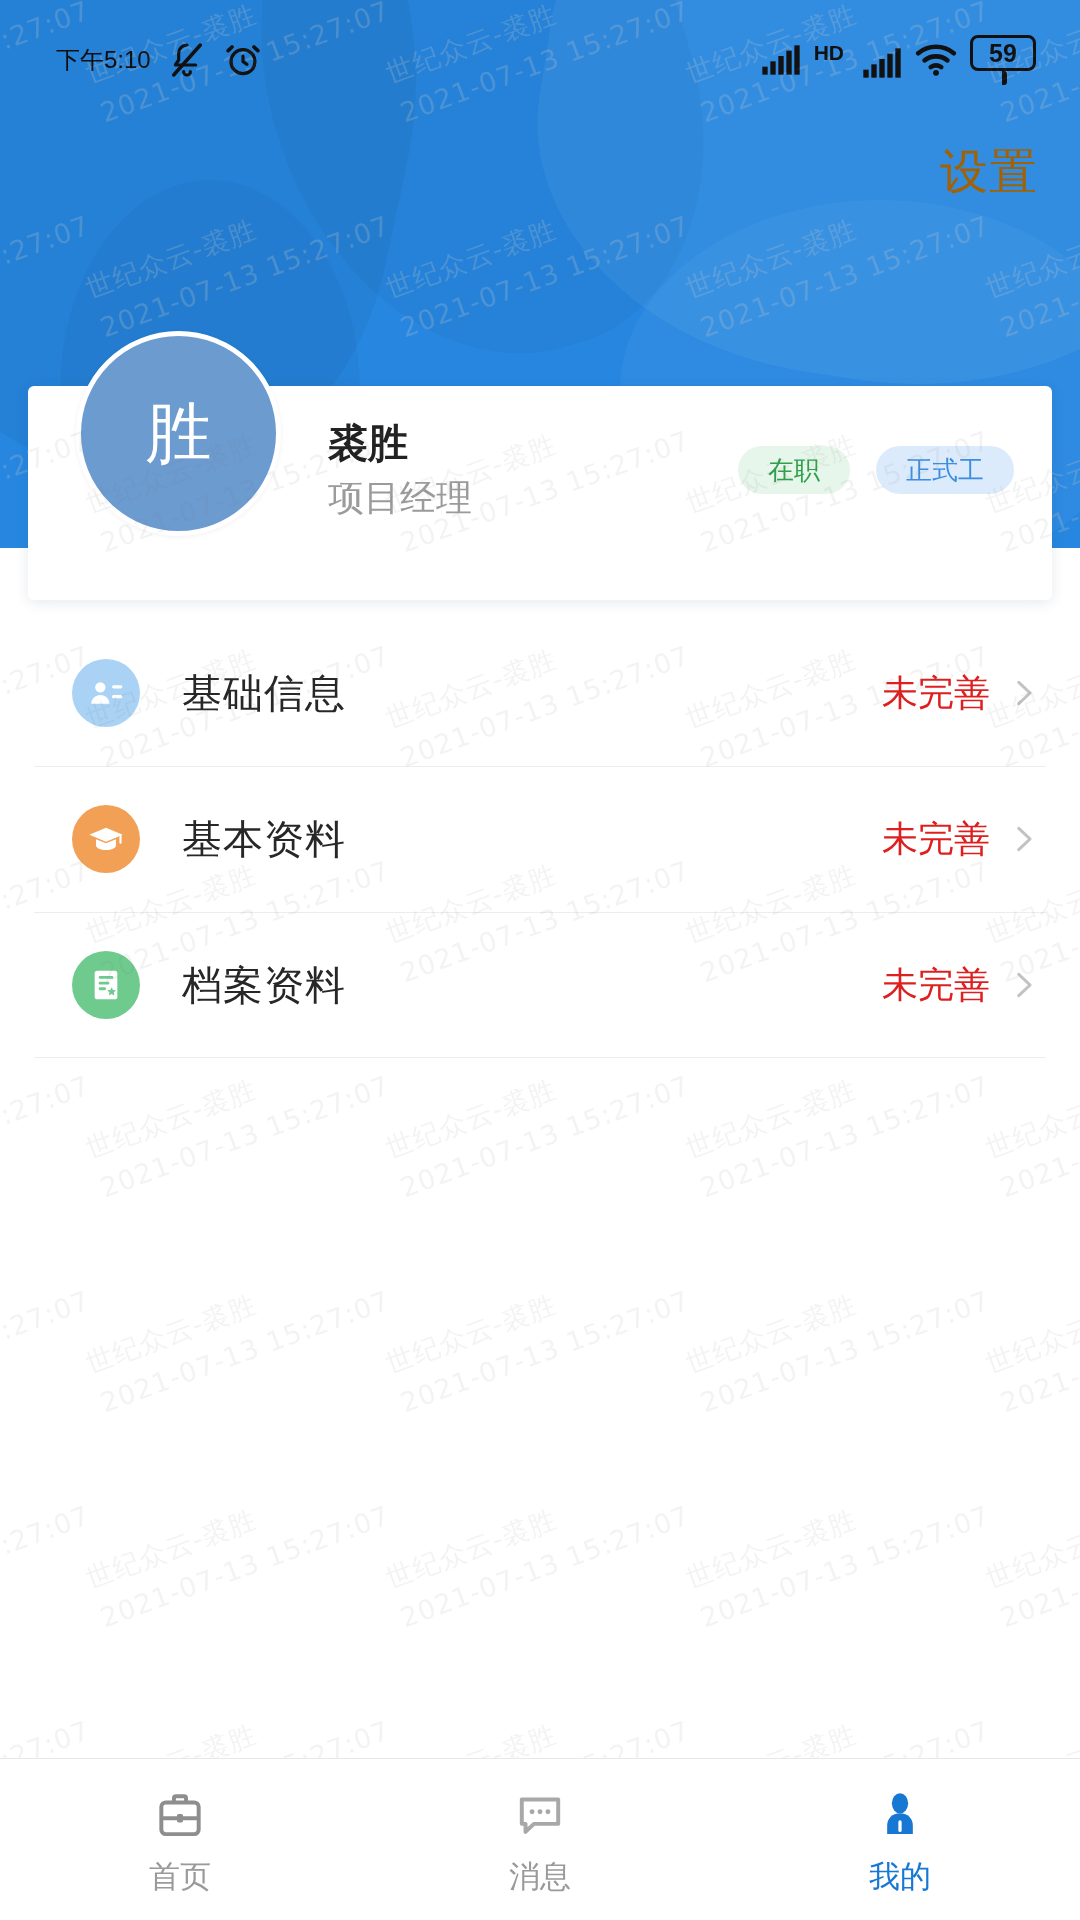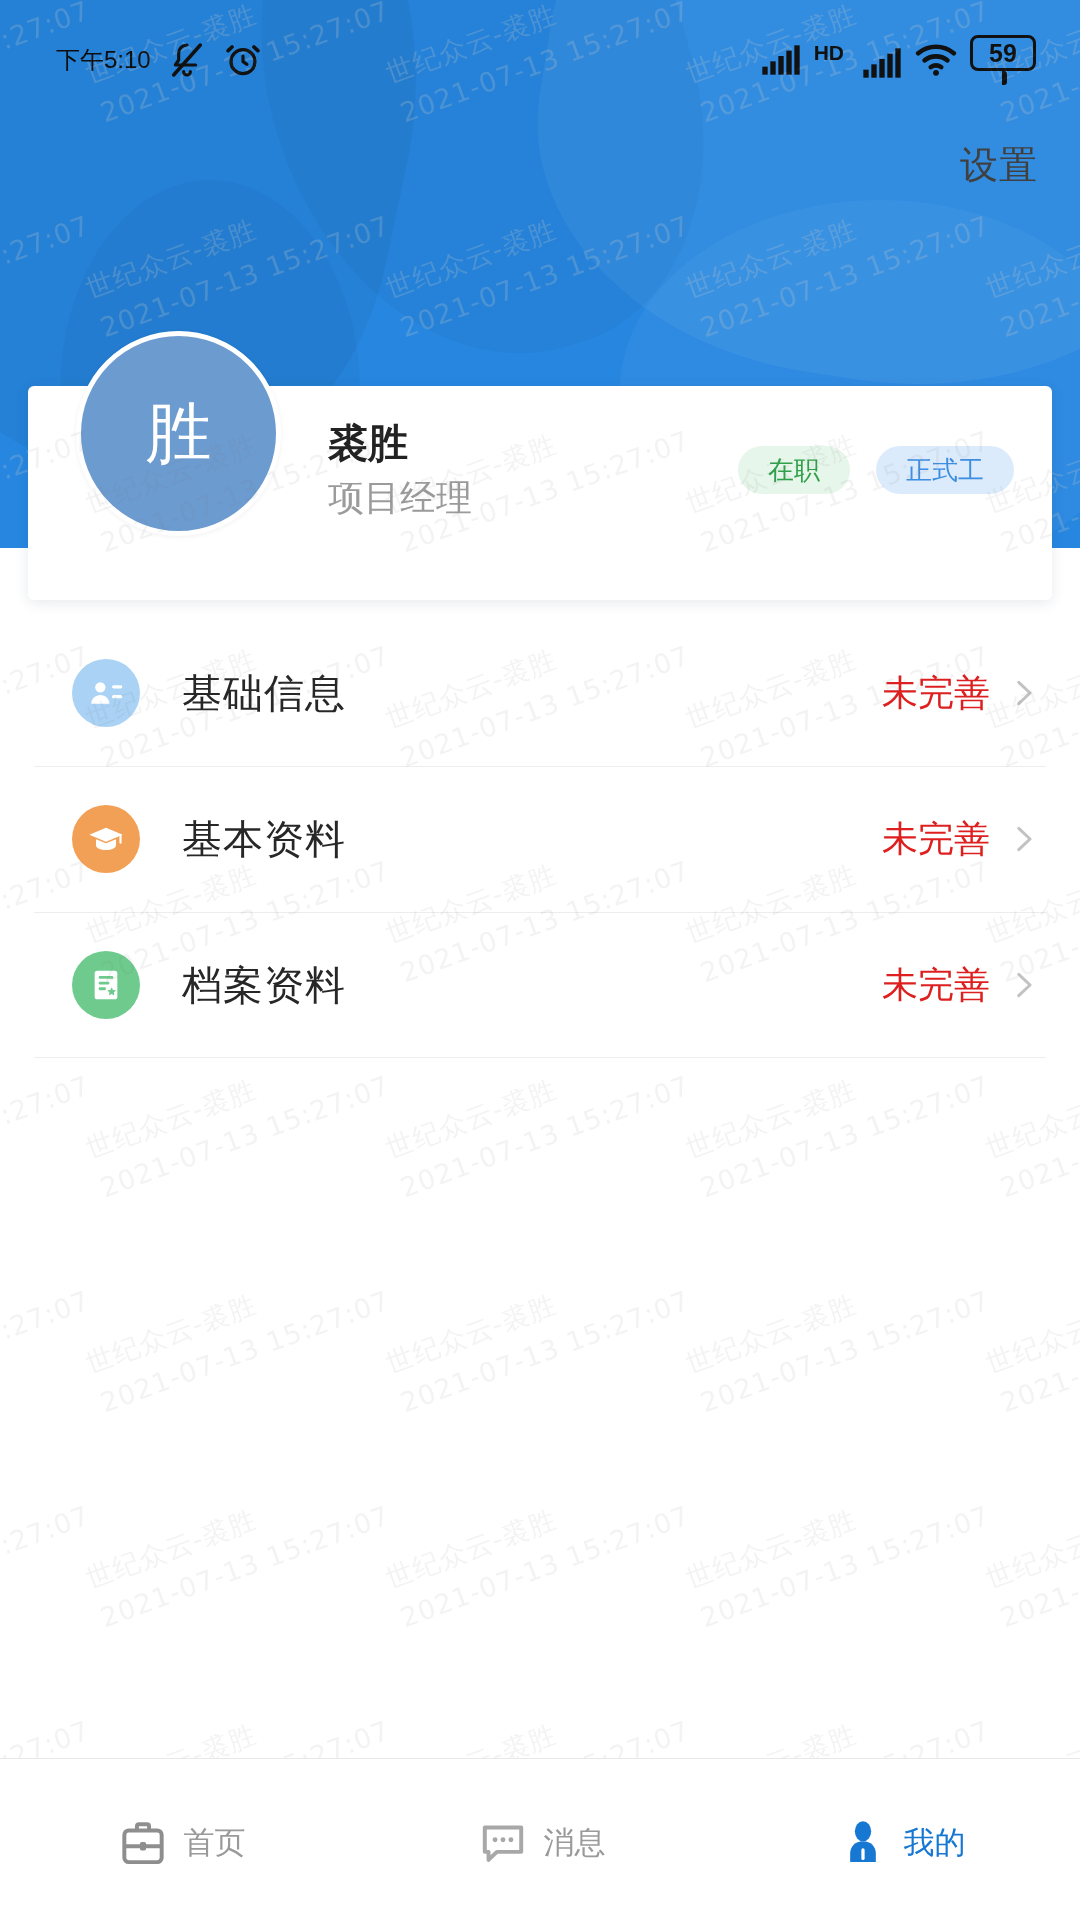--- a/index.html
+++ b/index.html
@@ -63,21 +63,21 @@
     z-index:30;
   }
   .sb-left{ display:flex; align-items:center; gap:16px; }
   .sb-time{ color:#0e0e0e; font-size:24px; font-weight:500; letter-spacing:0px; }
   .sb-right{ display:flex; align-items:center; gap:13px; }
   .ico{ display:block; }
 
   
   .settings-btn{
     position:absolute; right:42px; top:140px;
-    color:#404040; font-size:38px; font-weight:400;
+    color:#a16207; font-size:48px; font-weight:400;
     z-index:30; letter-spacing:1px;
   }
 
   
   .profile-card{
     position:absolute; left:28px; top:386px;
     width:1024px; height:214px;
     background:#ffffff;
     border-radius:6px;
     box-shadow:0 3px 14px rgba(20,50,90,0.10);
@@ -159,21 +159,21 @@
   .bottom-nav{
     position:absolute; left:0; bottom:0;
     width:1080px; height:162px;
     background:#ffffff;
     border-top:1px solid #e8e8e8;
     display:flex; align-items:stretch;
     z-index:50;
   }
   .nav-item{
     flex:1 1 0;
-    display:flex; flex-direction:row;
+    display:flex; flex-direction:column;
     align-items:center; justify-content:center;
     gap:13px;
     padding-top:6px;
   }
   .nav-label{ font-size:31px; color:#9a9a9a; }
   .nav-item.active .nav-label{ color:#1678d2; }
 </style>
 </head>
 <body>
 

